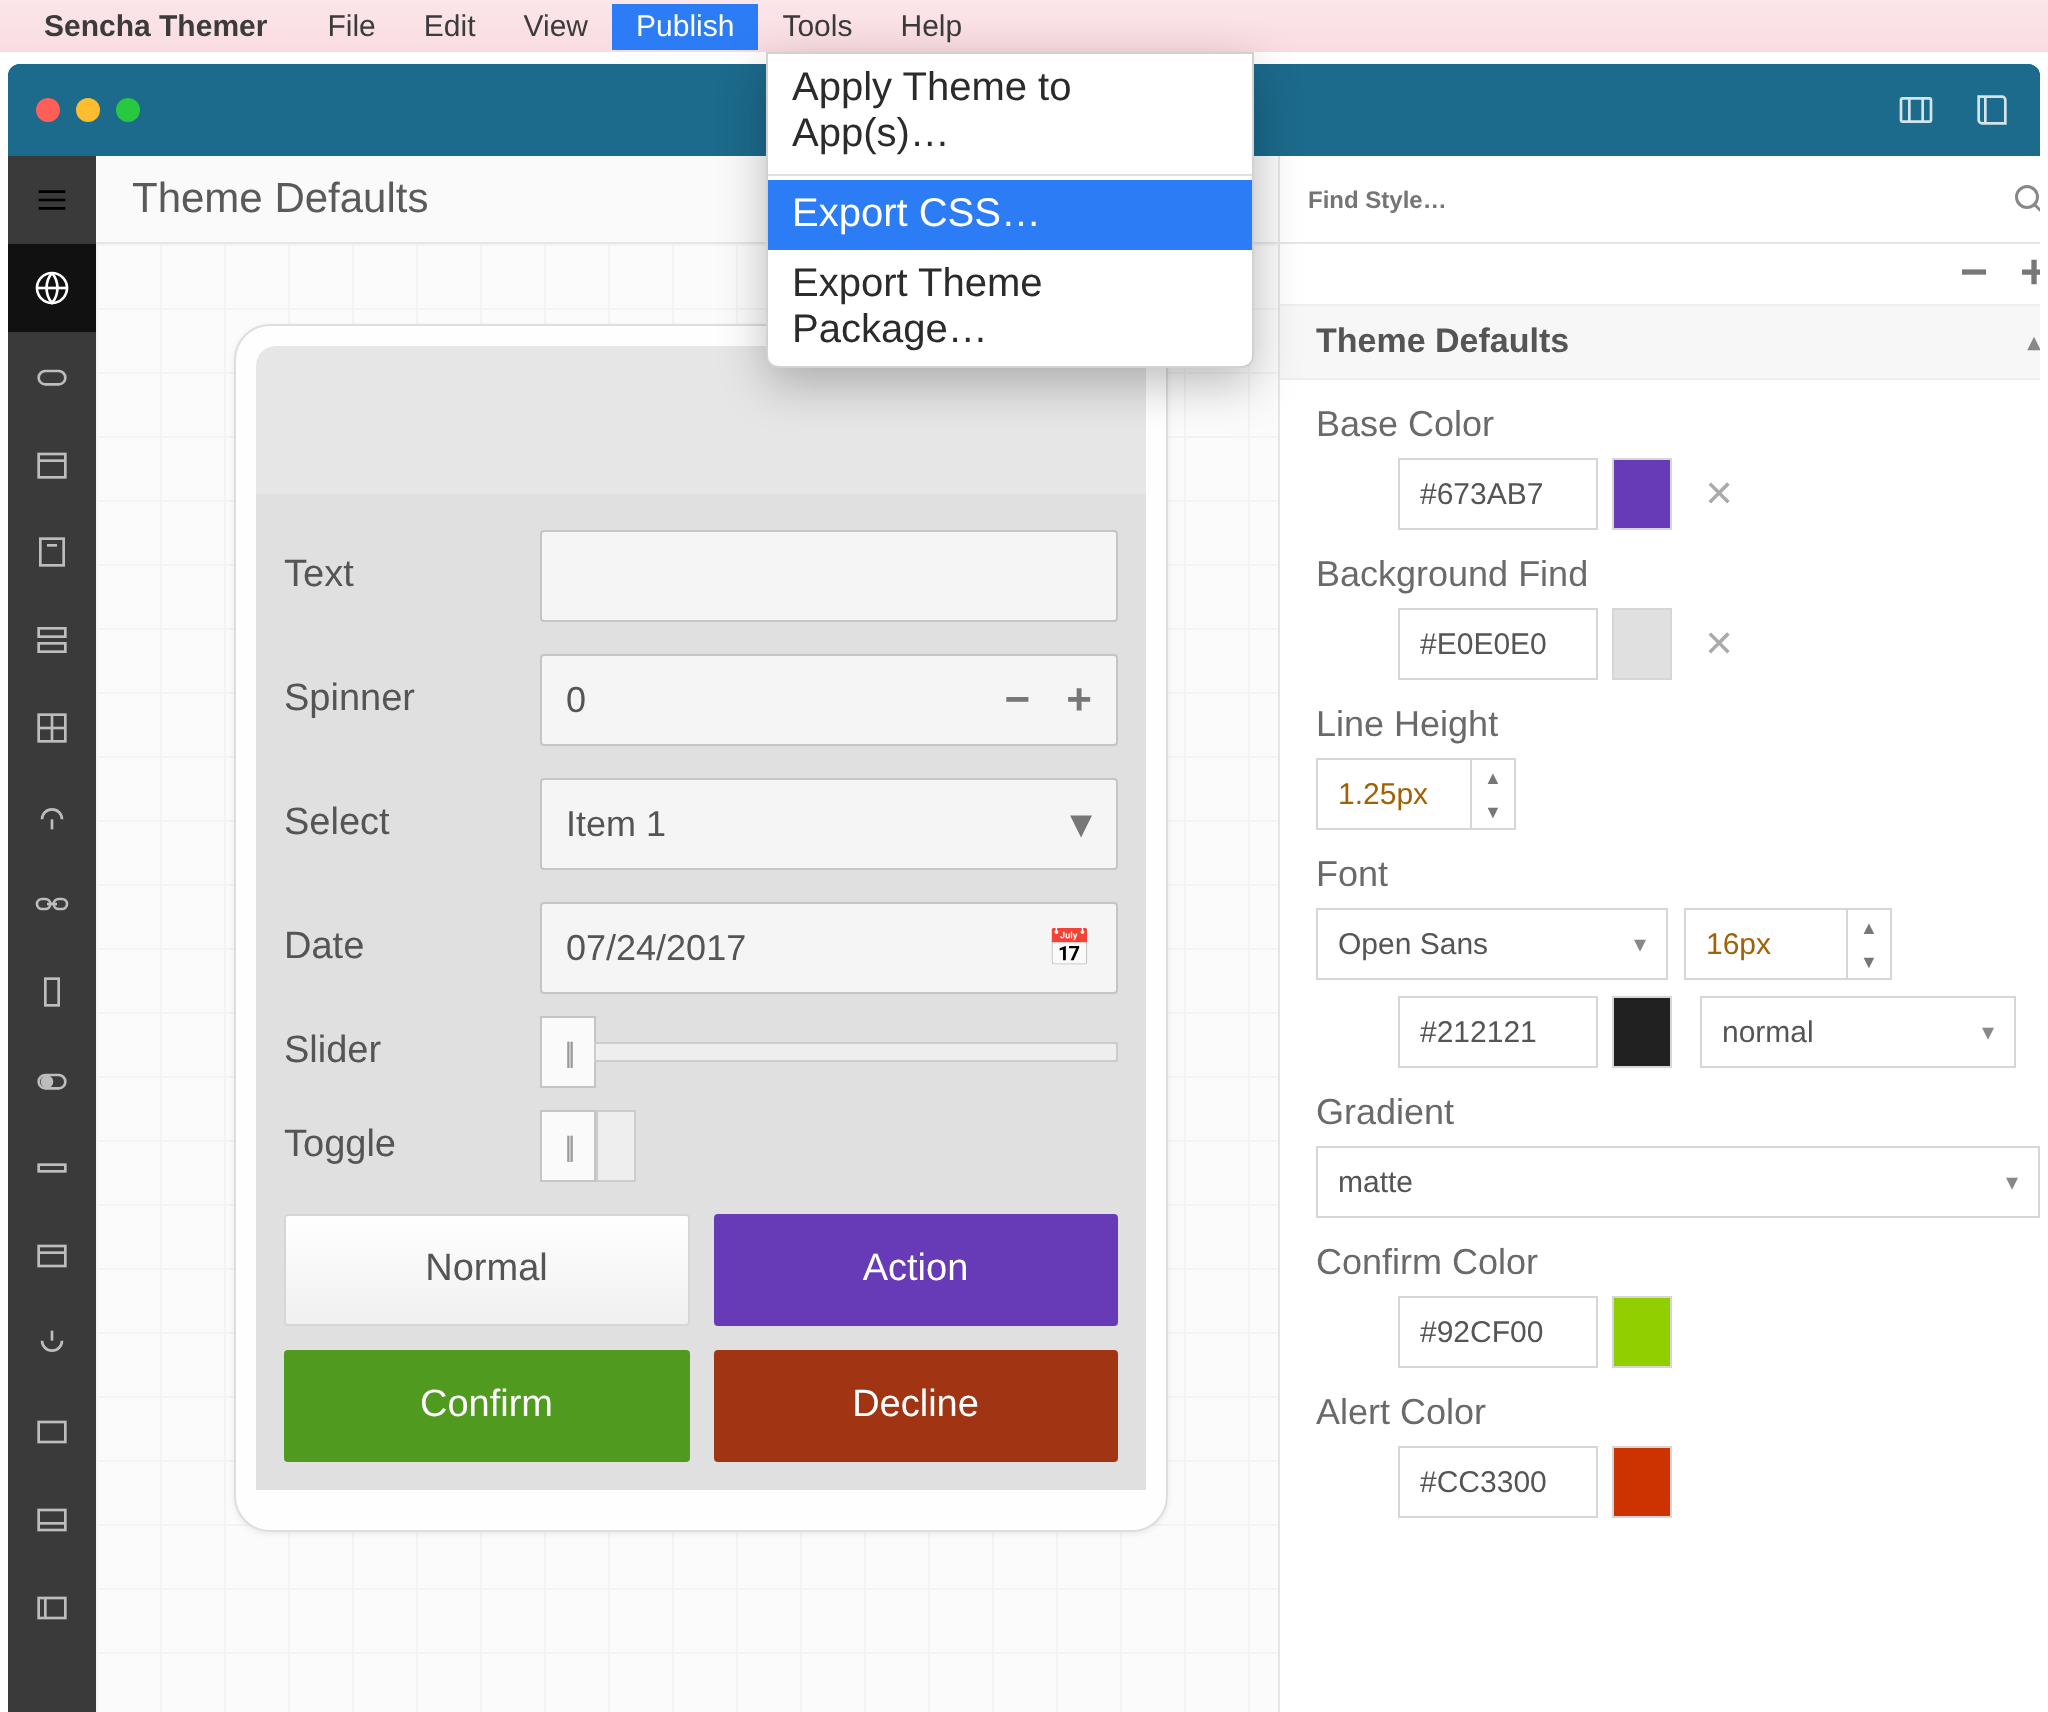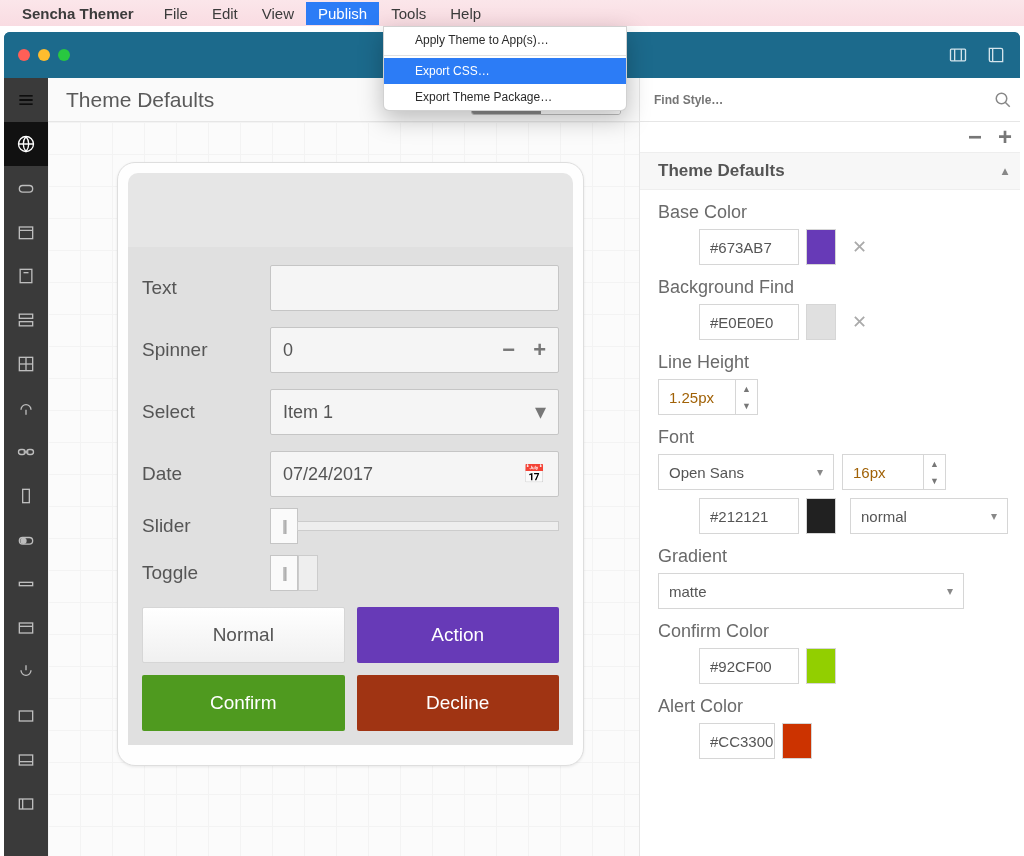--- a/index.html
+++ b/index.html
@@ -7,21 +7,21 @@
 
   
   .mac-menubar { height: 26px; background: linear-gradient(#fbe6ea, #f9dce2); display: flex; align-items: center; padding: 0 8px; font-size: 15px; color: #3b3b3b; position: relative; z-index: 50; }
   .mac-menubar .apple { font-size: 15px; margin-right: 14px; }
   .mac-menubar .app-name { font-weight: 700; margin-right: 18px; }
   .mac-menubar .menu-item { padding: 3px 12px; cursor: default; }
   .mac-menubar .menu-item.active { background: #2c7cf6; color: #fff; border-radius: 0; }
 
   
   .dropdown { position: absolute; top: 26px; left: 383px; width: 244px; background: #fff; border: 1px solid rgba(0,0,0,.18); box-shadow: 0 8px 24px rgba(0,0,0,.25); border-radius: 0 0 6px 6px; z-index: 100; }
-  .dropdown .dd-item { padding: 6px 31px; font-size: 12px; color: #2b2b2b; cursor: default; }
+  .dropdown .dd-item { padding: 6px 12px; font-size: 20px; color: #2b2b2b; cursor: default; }
   .dropdown .dd-item.highlight { background: #2c7cf6; color: #fff; }
   .dropdown .sep { height: 1px; background: #e0e0e0; margin: 2px 0; }
 
   
   .app-window { position: absolute; top: 32px; left: 4px; right: 4px; bottom: 0; background: #1c6a8c; border-radius: 6px 6px 0 0; overflow: hidden; }
   .titlebar { height: 46px; background: #1c6a8c; display: flex; align-items: center; padding: 0 14px; color: #fff; }
   .traffic { display: flex; gap: 8px; }
   .traffic span { width: 12px; height: 12px; border-radius: 50%; display: inline-block; }
   .titlebar-right { margin-left: auto; display: flex; gap: 18px; color: #e8f2f6; }
   .titlebar-right .ticon { width: 20px; height: 20px; opacity: .9; }
@@ -371,35 +371,35 @@
             <div class="val-input" style="width:100px">#212121</div>
             <div class="swatch" style="background:#212121"></div>
             <div class="select-box" style="width:158px; margin-left:6px;">
                 <span>normal</span>
                 <span class="caret">▾</span>
               </div>
           </div>
         </div>
         <div class="field">
           <div class="field-label">Gradient</div>
-          <div class="select-box" style="width:306px">
+          <div class="select-box" style="width:362px">
               <span>matte</span>
               <span class="caret">▾</span>
             </div>
         </div>
         <div class="field">
           <div class="field-label">Confirm Color</div>
           <div class="inline">
             <div class="val-input" style="width:100px">#92CF00</div>
             <div class="swatch" style="background:#92CF00"></div>
           </div>
         </div>
         <div class="field">
           <div class="field-label">Alert Color</div>
           <div class="inline">
-            <div class="val-input" style="width:76px">#CC3300</div>
+            <div class="val-input" style="width:100px">#CC3300</div>
             <div class="swatch" style="background:#CC3300"></div>
           </div>
         </div>
       </div>
     </div>
   </div>
 </div>
 
 </body></html>

